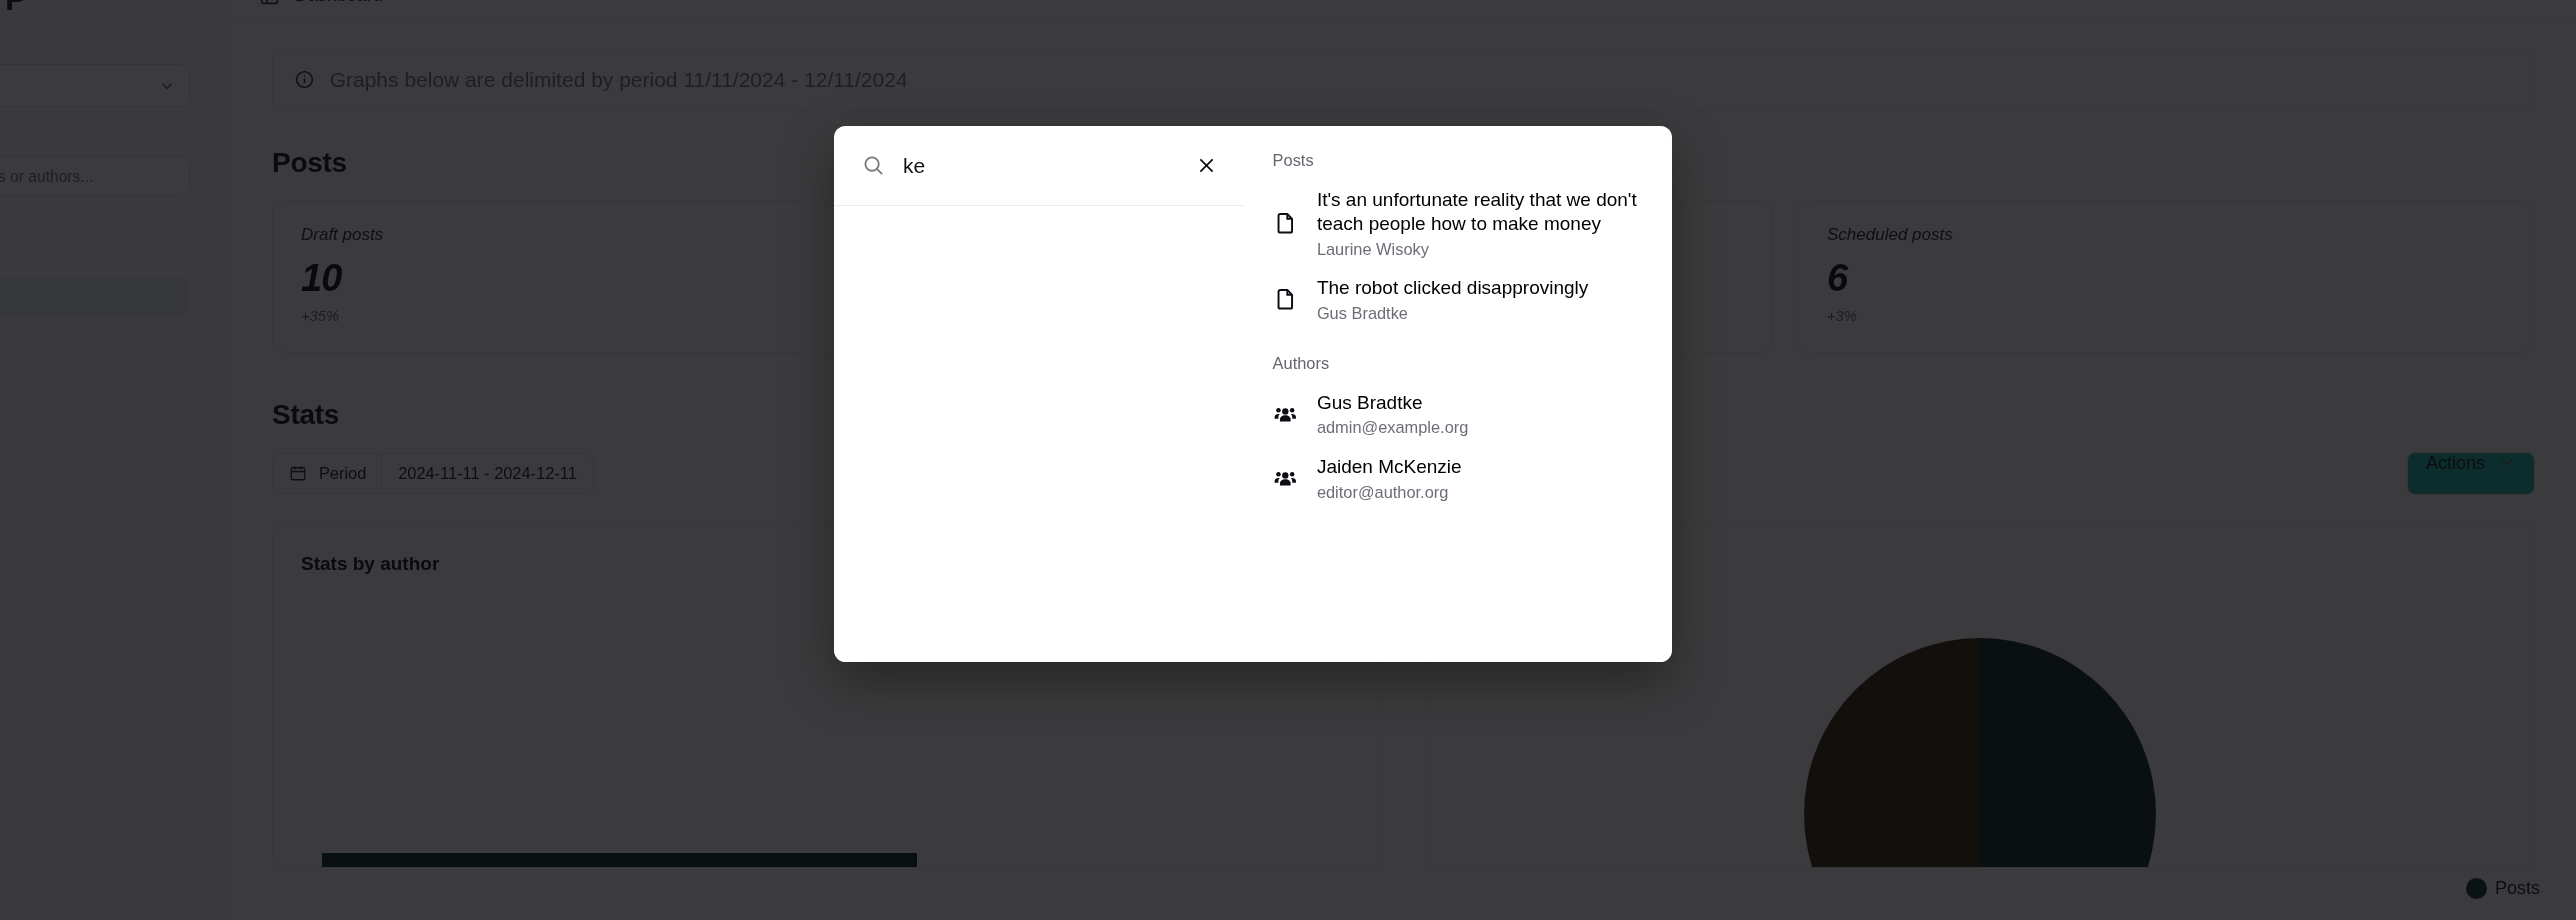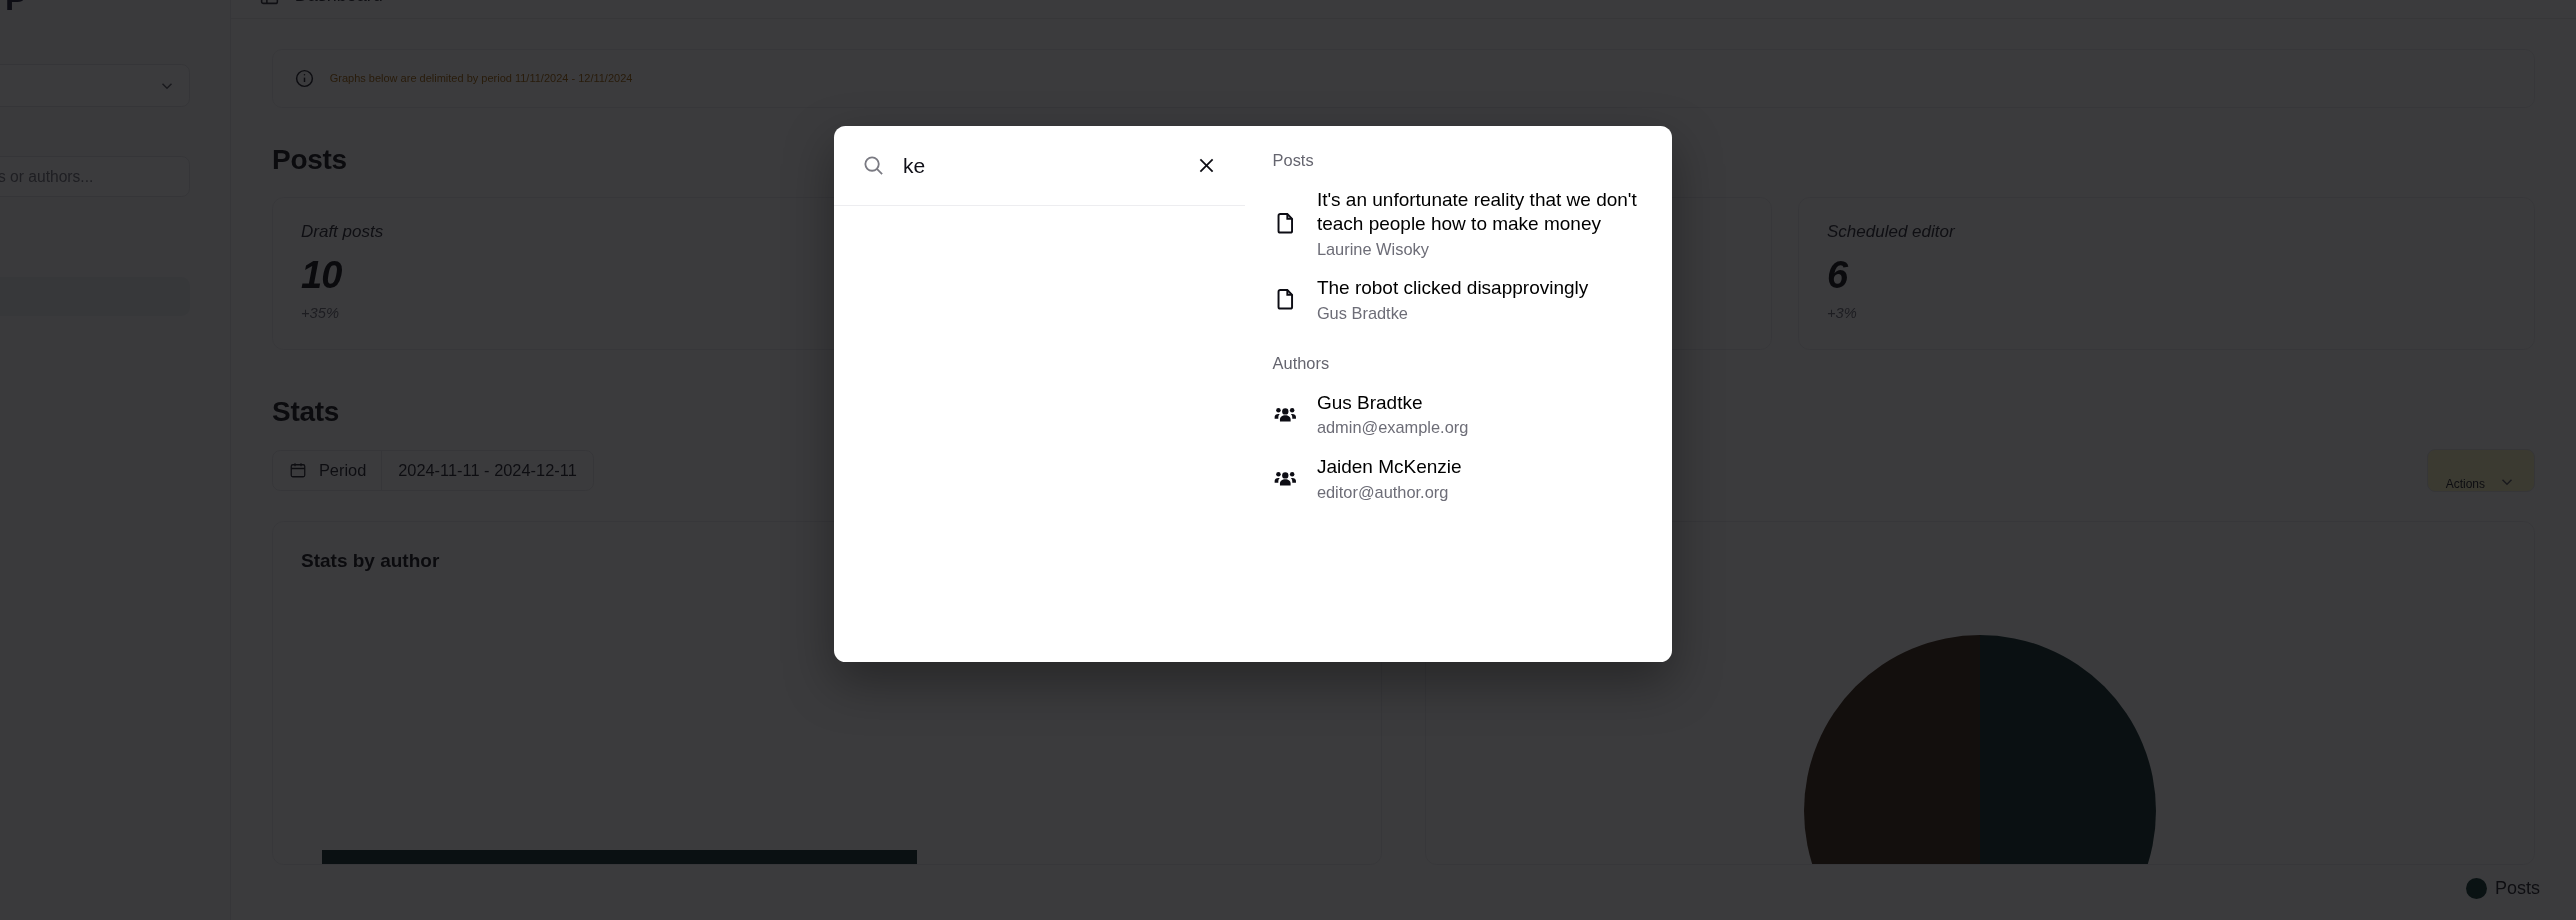--- a/index.html
+++ b/index.html
@@ -108,22 +108,22 @@
 
   #content { padding: 29.5px 41px 0 41px; }
 
   .info-banner {
     border: 0.8px solid #ececef;
     border-radius: 9.8px;
     padding: 18px 21px;
     display: flex;
     align-items: center;
     gap: 14.7px;
-    font-size: 11px;
-    color: #a16207;
+    font-size: 21px;
+    color: #737373;
     margin-bottom: 36px;
     max-width: 2276px;
   }
   .info-banner .i-icon { width: 21px; height: 21px; flex: 0 0 21px; }
 
   h2.section {
     font-size: 28px;
     font-weight: 700;
     color: #0f0f14;
     margin-bottom: 21px;
@@ -154,28 +154,28 @@
   }
   .period-pill .p-left {
     display: flex; align-items: center; gap: 11.5px;
     padding: 0 14.7px 0 16.4px; color: #1d1d27;
   }
   .period-pill .cal-icon { width: 18px; height: 18px; }
   .period-pill .p-div { width: 0.8px; align-self: stretch; background: #e6e6ea; }
   .period-pill .p-val { padding: 0 16.4px; color: #1d1d27; }
 
   .actions-btn {
-    display: inline-flex; align-items: flex-end; gap: 13px;
+    display: inline-flex; align-items: flex-start; gap: 13px;
     border: 0.8px solid #e3e3e7;
     border-radius: 8.2px;
     height: 43px;
     padding: 0 18px;
-    font-size: 12px;
+    font-size: 18px;
     color: #16161f;
-    background: #fef9c3;
+    background: #14b8a6;
   }
 
   .charts-row { display: flex; gap: 43px; margin-top: 29.5px; }
   .chart-card {
     flex: 1 1 0;
     border: 0.8px solid #ececef;
     border-radius: 11.5px;
     padding: 28px 28px 0 28px;
     height: 344px;
     position: relative;
@@ -325,21 +325,21 @@
           <div class="stat-label">Draft posts</div>
           <div class="stat-value">10</div>
           <div class="stat-delta">+35%</div>
         </div>
         <div class="stat-card">
           <div class="stat-label">Published posts (last 30 days)</div>
           <div class="stat-value">24</div>
           <div class="stat-delta">+8%</div>
         </div>
         <div class="stat-card">
-          <div class="stat-label">Scheduled editor</div>
+          <div class="stat-label">Scheduled posts</div>
           <div class="stat-value">6</div>
           <div class="stat-delta">+3%</div>
         </div>
       </div>
 
       <h2 class="section">Stats</h2>
 
       <div class="stats-head">
         <div class="period-pill">
           <span class="p-left">

